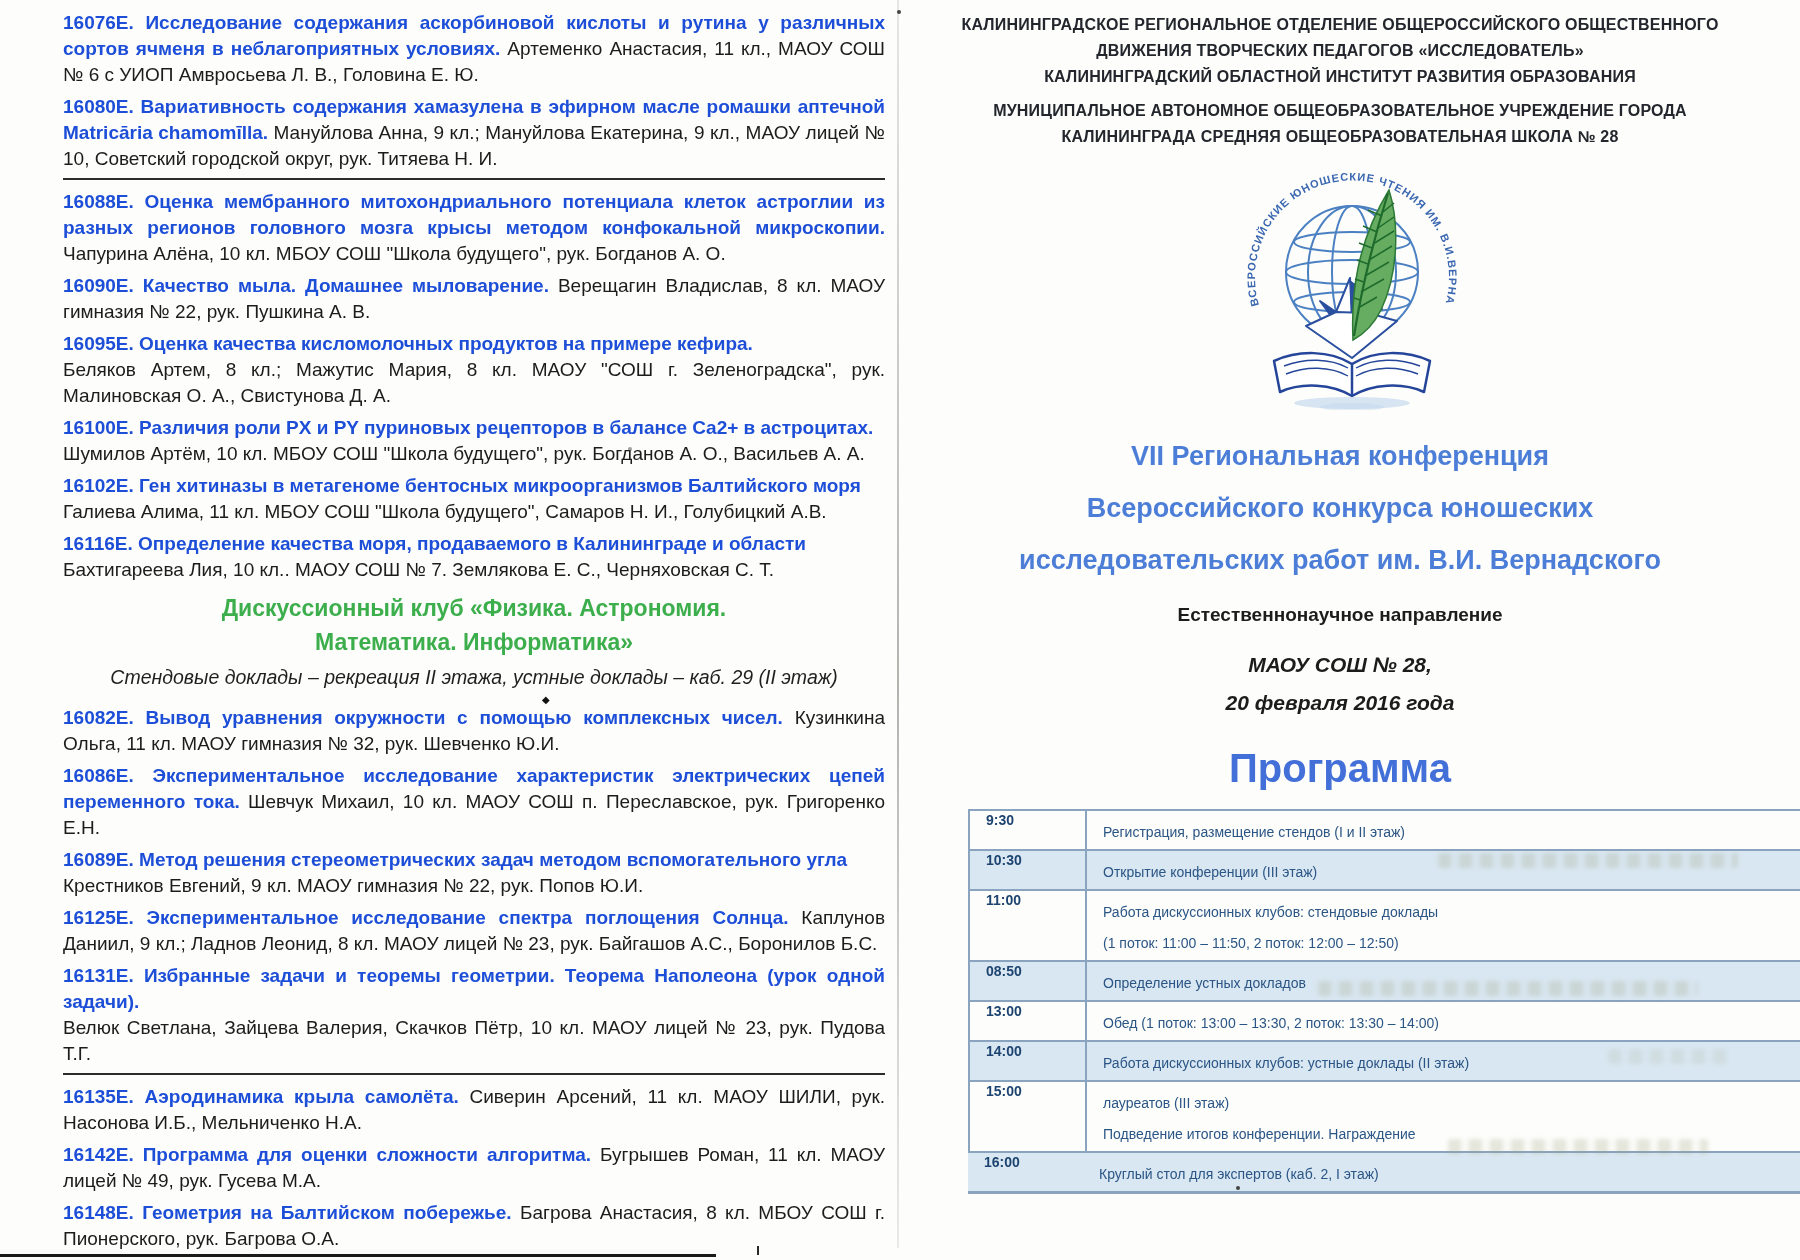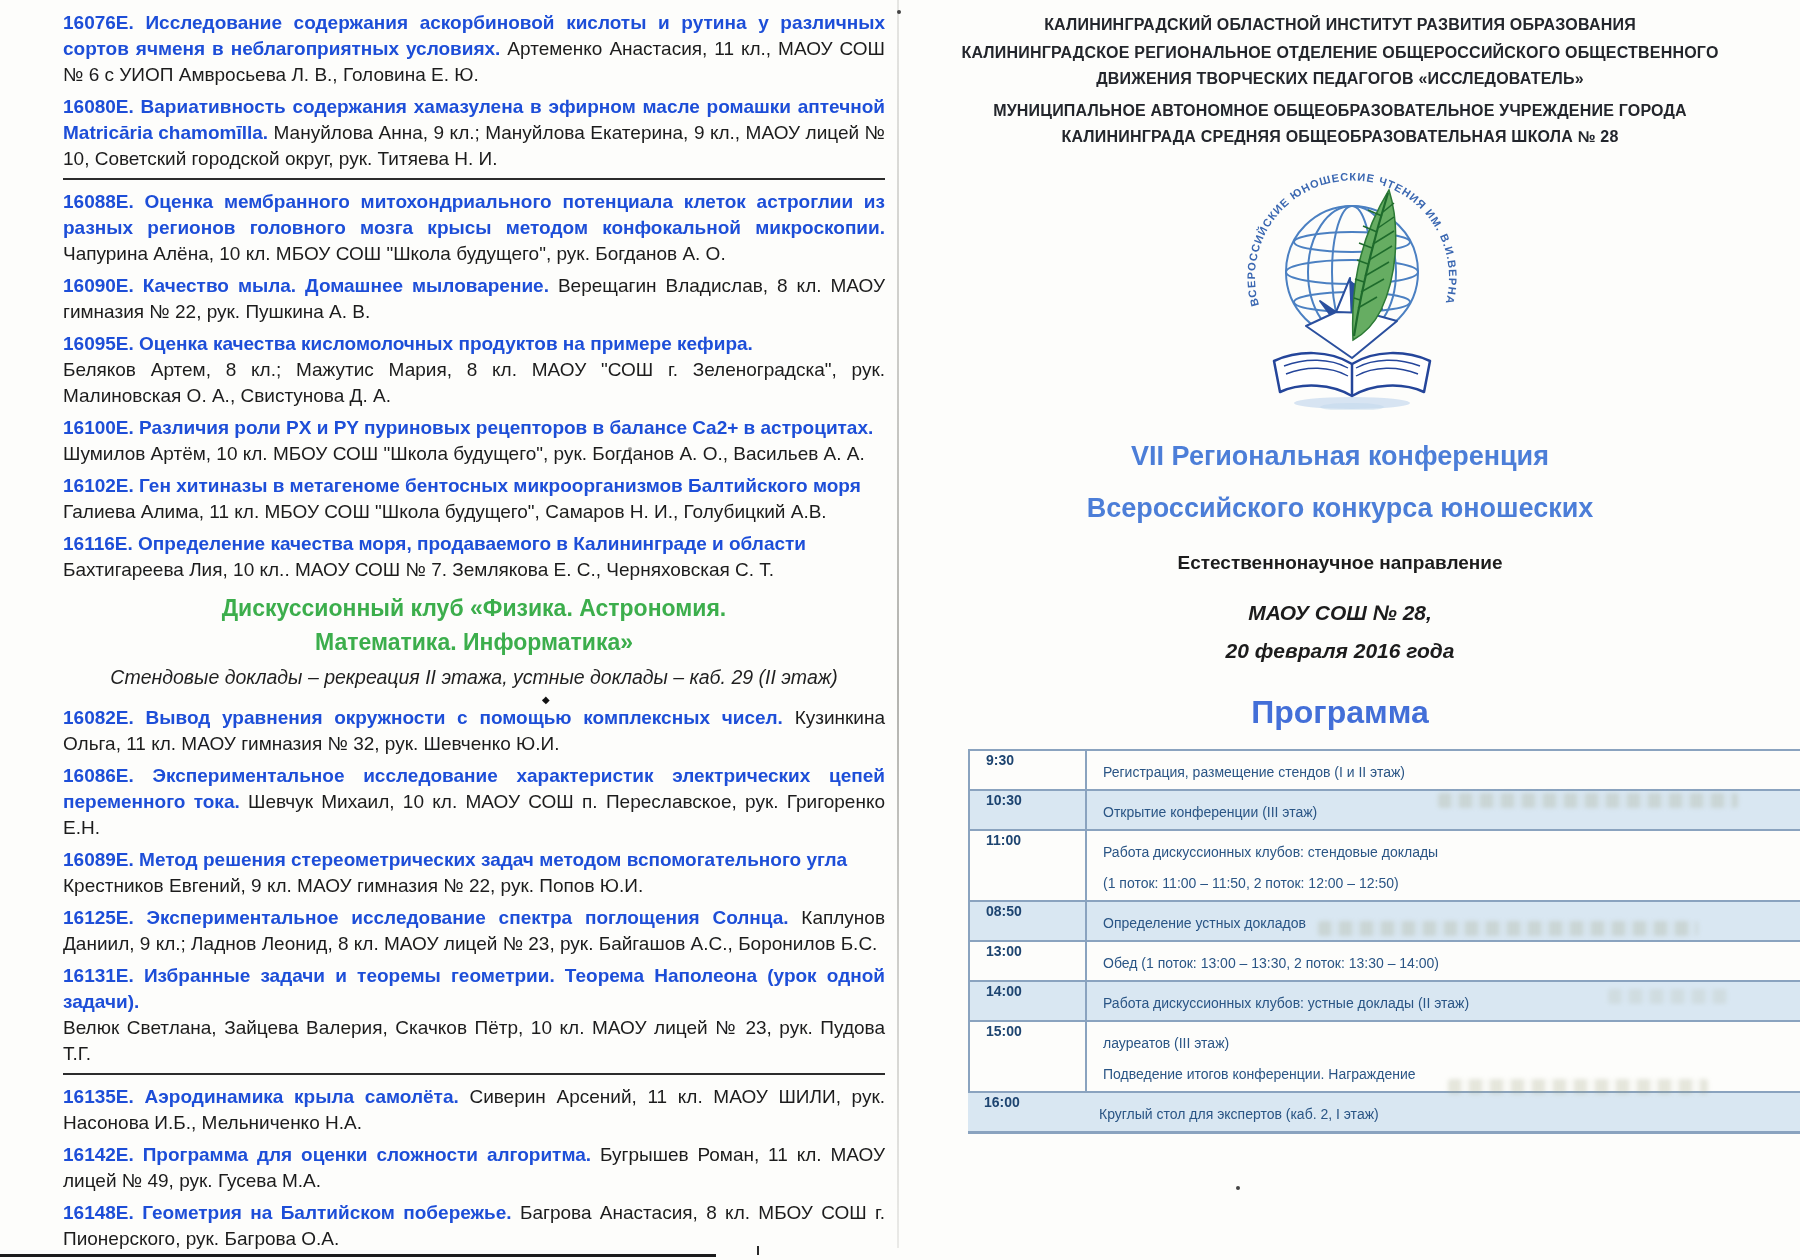--- a/index.html
+++ b/index.html
@@ -21,21 +21,21 @@
 
   
   .right-page{position:absolute;left:905px;top:12px;width:870px;text-align:center;}
   .org-line{font-weight:bold;font-size:16px;line-height:26px;letter-spacing:.2px;color:#23262c;margin:0 auto;max-width:800px;}
   .org-gap{height:6px;}
   .logo-wrap{margin:10px auto 0 auto;width:300px;height:250px;transform:translateX(12px);}
   .conf-title{margin-top:20px;}
   .conf-title div{font-size:27px;font-weight:bold;color:var(--accent_blue_title,#4c7ed8);line-height:52px;}
   .subtitle{font-weight:bold;font-size:19px;color:#1c1c1c;margin-top:18px;}
   .venue{font-style:italic;font-weight:600;font-size:21px;line-height:38px;margin-top:20px;color:#1c1c1c;}
-  .program-heading{font-size:32px;font-weight:bold;color:var(--accent_blue_program,#436fd8);margin-top:24px;}
+  .program-heading{font-size:40px;font-weight:bold;color:var(--accent_blue_program,#436fd8);margin-top:24px;}
 
   
   .sched{position:relative;margin:18px 0 0 63px;width:899px;text-align:left;font-size:14px;color:var(--table_text,#2a5585);}
   .sched-box{border:2px solid var(--table_border,#8aa3bf);}
   .row{display:flex;border-top:2px solid var(--table_border,#8aa3bf);align-items:stretch;}
   .sched-box .row:first-child{border-top:none;}
   .row.shaded{background:var(--table_shade,#d9e7f2);}
   .cell-t{flex:0 0 99px;border-right:2px solid var(--table_border,#8aa3bf);font-weight:bold;
     color:var(--table_time,#1d4470);padding:1px 0 1px 16px;}
   .cell-c{flex:1;padding:6px 0 1px 16px;}
@@ -80,22 +80,22 @@
         <div class="entry"><b>16135Е. Аэродинамика крыла самолёта.</b> <span>Сиверин Арсений, 11 кл. МАОУ ШИЛИ, рук. Насонова И.Б., Мельниченко Н.А.</span></div>
         <div class="entry"><b>16142Е. Программа для оценки сложности алгоритма.</b> <span>Бугрышев Роман, 11 кл. МАОУ лицей № 49, рук. Гусева М.А.</span></div>
         <div class="entry"><b>16148Е. Геометрия на Балтийском побережье.</b> <span>Багрова Анастасия, 8 кл. МБОУ СОШ г. Пионерского, рук. Багрова О.А.</span></div>
         <div class="entry"> </div>
       </div>
   </div>
 
   <div class="fold"></div>
 
   <div class="right-page">
+    <p class="org-line" style="margin-bottom:0;">КАЛИНИНГРАДСКОЕ РЕГИОНАЛЬНОЕ ОТДЕЛЕНИЕ ОБЩЕРОССИЙСКОГО ОБЩЕСТВЕННОГО ДВИЖЕНИЯ ТВОРЧЕСКИХ ПЕДАГОГОВ «ИССЛЕДОВАТЕЛЬ»</p>
     <p class="org-line" style="margin-bottom:2px;">КАЛИНИНГРАДСКИЙ ОБЛАСТНОЙ ИНСТИТУТ РАЗВИТИЯ ОБРАЗОВАНИЯ</p>
-    <p class="org-line" style="margin-bottom:0;">КАЛИНИНГРАДСКОЕ РЕГИОНАЛЬНОЕ ОТДЕЛЕНИЕ ОБЩЕРОССИЙСКОГО ОБЩЕСТВЕННОГО ДВИЖЕНИЯ ТВОРЧЕСКИХ ПЕДАГОГОВ «ИССЛЕДОВАТЕЛЬ»</p>
     <div class="org-gap"></div>
     <p class="org-line">МУНИЦИПАЛЬНОЕ АВТОНОМНОЕ ОБЩЕОБРАЗОВАТЕЛЬНОЕ УЧРЕЖДЕНИЕ ГОРОДА КАЛИНИНГРАДА СРЕДНЯЯ ОБЩЕОБРАЗОВАТЕЛЬНАЯ ШКОЛА № 28</p>
 
     <div class="logo-wrap">
       <svg width="300" height="250" viewBox="0 0 300 250">
         <defs>
             <path id="arcpath" d="M 57,145 A 97,97 0 1 1 243,145" fill="none"></path>
           </defs>
 
         <g fill="none" stroke="#4b80c2" stroke-width="2">
@@ -150,20 +150,21 @@
         <g>
           <ellipse cx="150" cy="243" rx="58" ry="6" fill="#a9c6e6" opacity="0.45"></ellipse>
           <ellipse cx="150" cy="247" rx="32" ry="4" fill="#bcd4ec" opacity="0.4"></ellipse>
         </g>
       </svg>
     </div>
 
     <div class="conf-title">
       <div>VII Региональная конференция</div>
       <div>Всероссийского конкурса юношеских</div>
+      <div>исследовательских работ им. В.И. Вернадского</div>
     </div>
 
     <div class="subtitle">Естественнонаучное направление</div>
 
     <div class="venue">
       <div>МАОУ СОШ № 28,</div>
       <div>20 февраля 2016 года</div>
     </div>
 
     <div class="program-heading">Программа</div>

